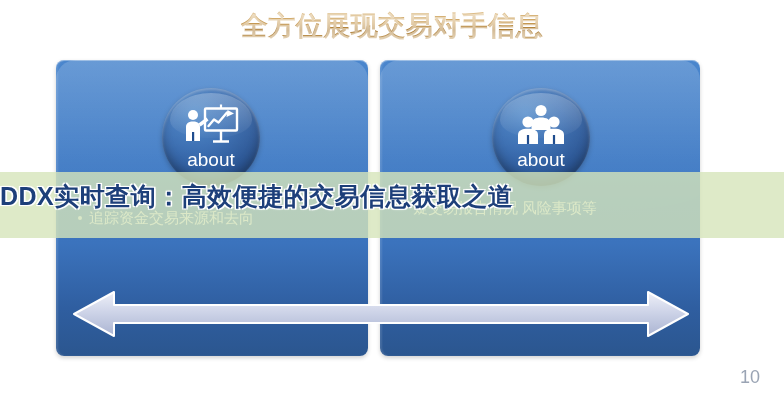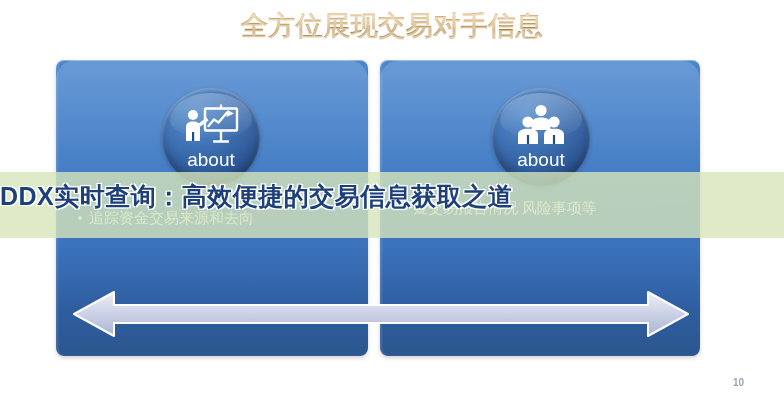--- a/index.html
+++ b/index.html
@@ -183,26 +183,25 @@
        1.4px -1.4px 0 #ffffff,
       -1.4px  1.4px 0 #ffffff,
        1.4px  1.4px 0 #ffffff,
        0 0 3px rgba(255,255,255,0.9);
     white-space: nowrap;
   }
 
   
   .page-number {
     position: absolute;
-    right: 40px;
+    right: 24px;
     bottom: 12px;
-    font-size: 10px;
+    font-size: 18px;
     color: #9aa4b4;
     font-family: "Liberation Sans", "DejaVu Sans", sans-serif;
-    font-weight: bold;
   }
 </style>
 </head>
 <body>
 
 <div id="slide">
 
   <div class="heading">
     <span class="heading-part">全方位展现交易对手信息</span>
   </div>

